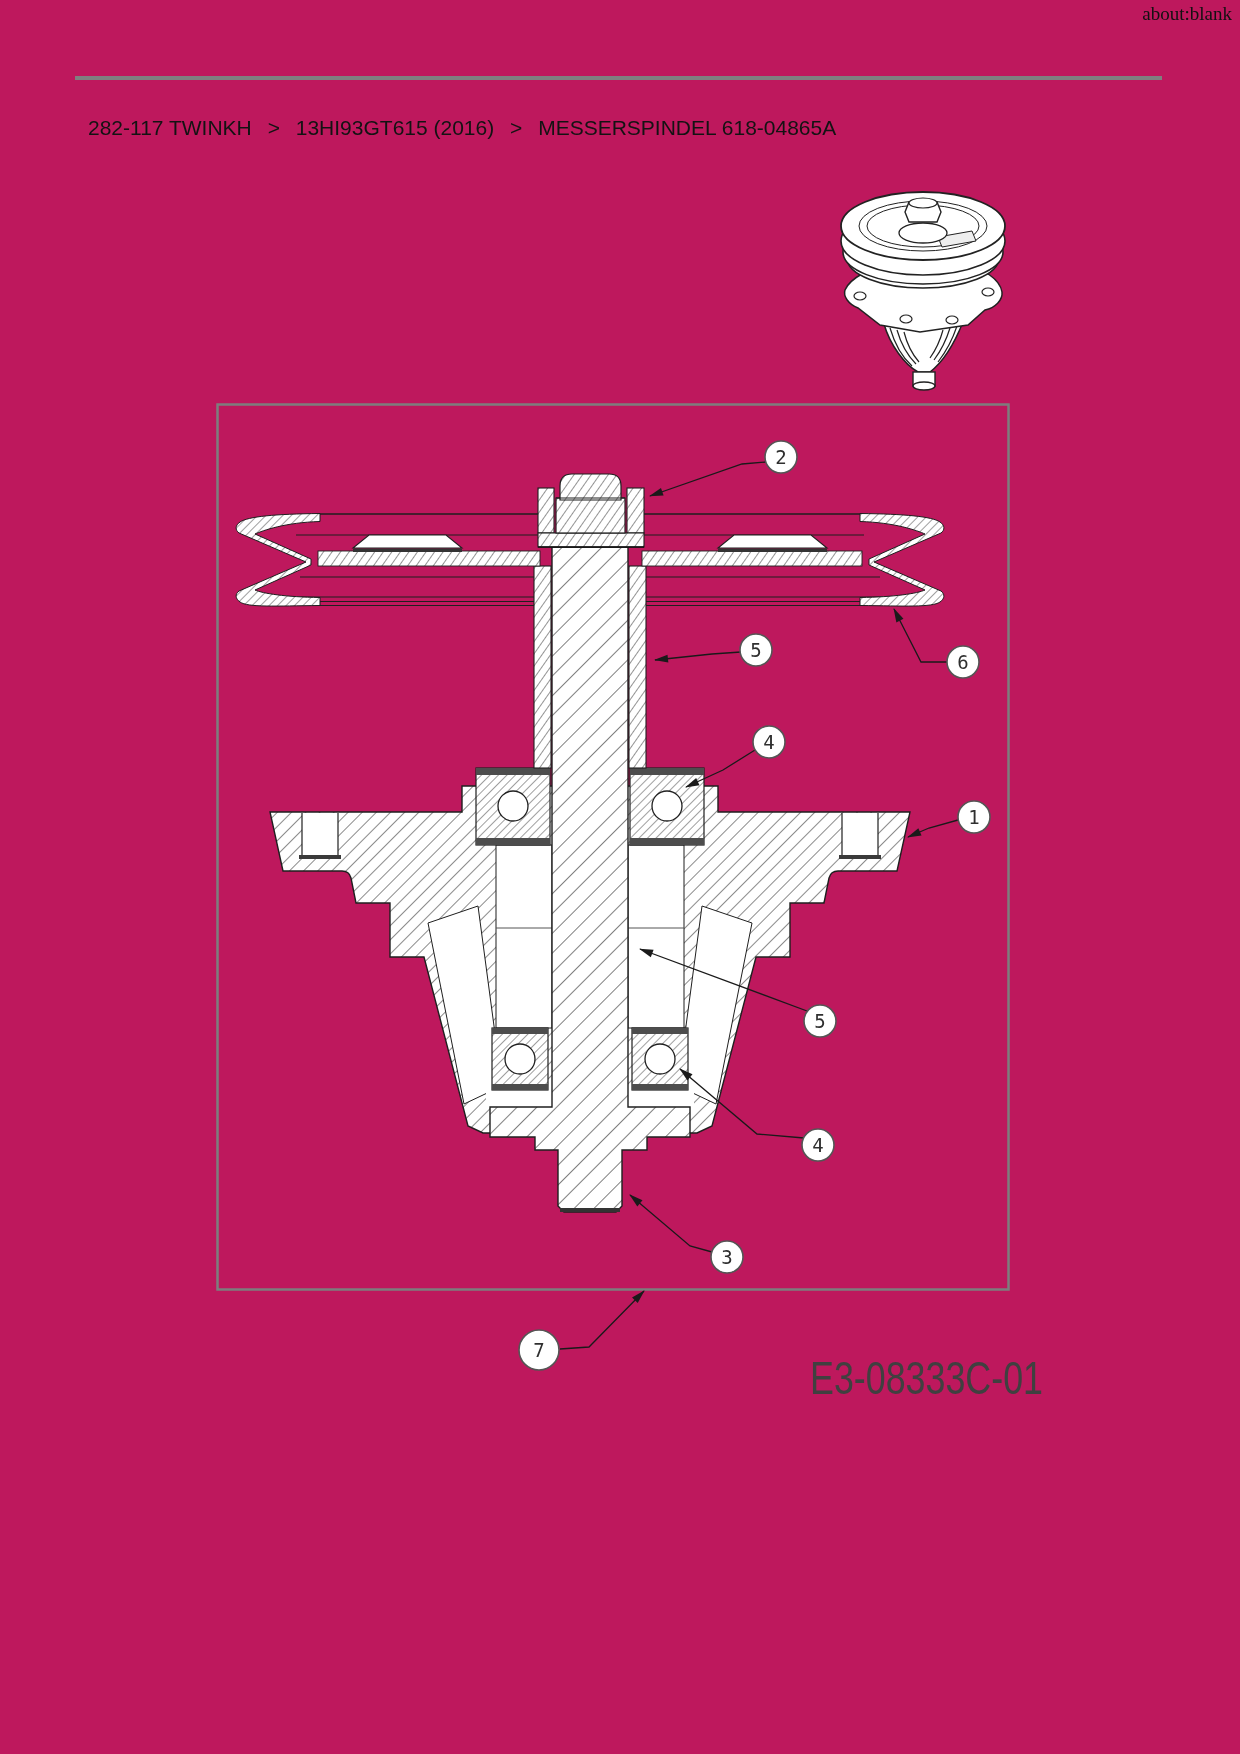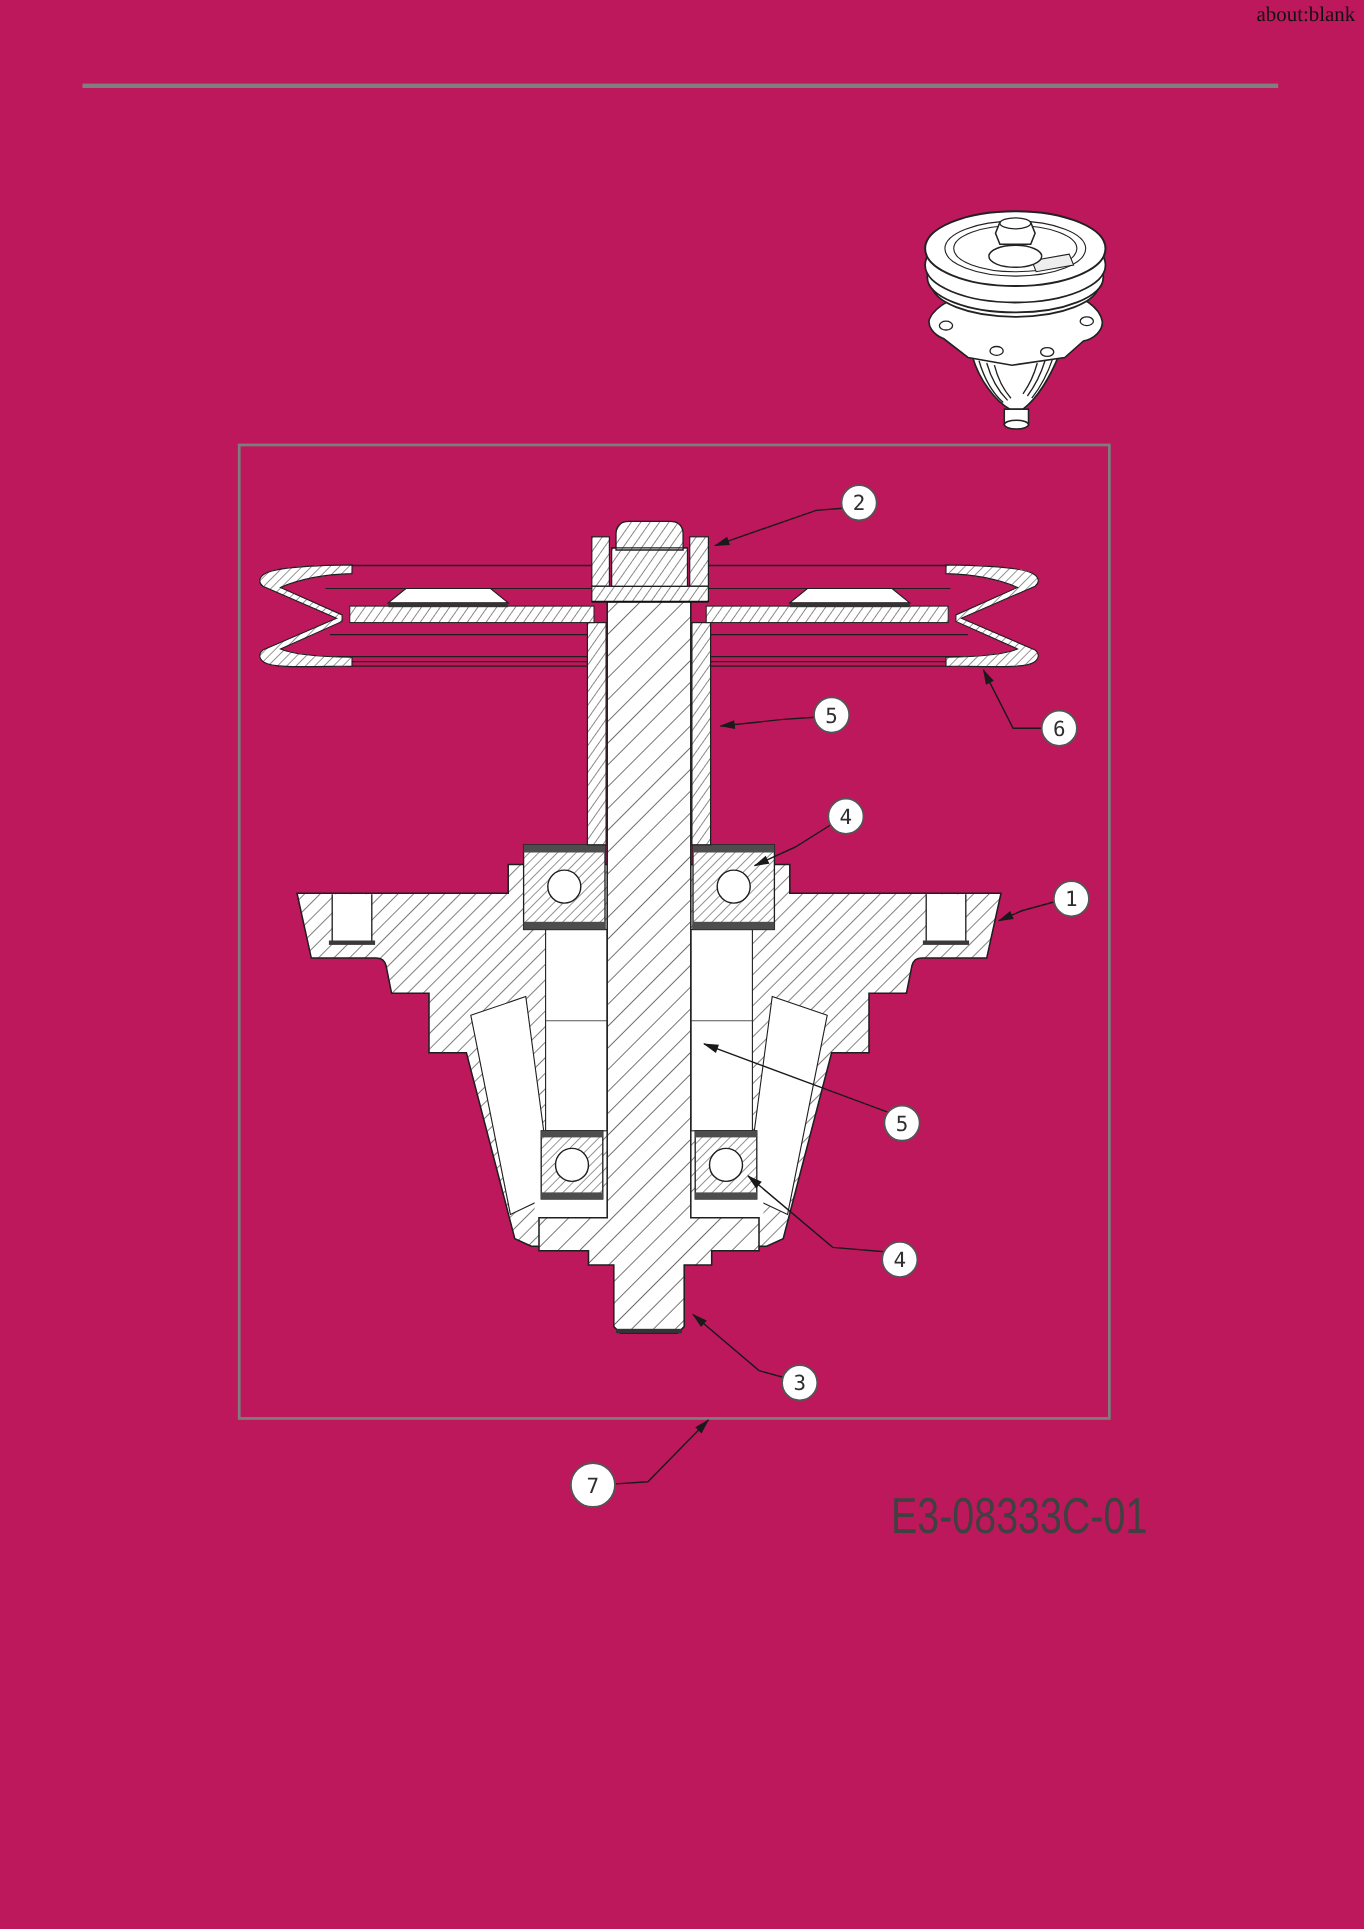--- a/index.html
+++ b/index.html
@@ -11,20 +11,27 @@
   svg{position:absolute;top:0;left:0;}
   .callout-num{font-family:"DejaVu Sans Mono",monospace;font-size:19px;fill:#2f2f2f;}
   .partcode{font-family:"Liberation Sans",sans-serif;font-size:46px;fill:#404040;}
 </style>
 </head>
 <body>
 
 <div class="page">
   <div class="url-header">about:blank</div>
   <div class="rule"></div>
+  <div class="breadcrumb">
+    <span>282-117 TWINKH</span>
+    <span class="sep">&gt;</span>
+    <span>13HI93GT615 (2016)</span>
+    <span class="sep">&gt;</span>
+    <span>MESSERSPINDEL 618-04865A</span>
+  </div>
 
   <svg width="1240" height="1754" viewBox="0 0 1240 1754">
     <defs>
       <pattern id="hA" patternUnits="userSpaceOnUse" width="10" height="10" patternTransform="rotate(45)">
         <rect width="10" height="10" fill="#fff"></rect>
         <line x1="0" y1="0" x2="0" y2="10" stroke="#2a2a2a" stroke-width="1.1"></line>
       </pattern>
       <pattern id="hB" patternUnits="userSpaceOnUse" width="14" height="14" patternTransform="rotate(45)">
         <rect width="14" height="14" fill="#fff"></rect>
         <line x1="0" y1="0" x2="0" y2="14" stroke="#2a2a2a" stroke-width="1.2"></line>

